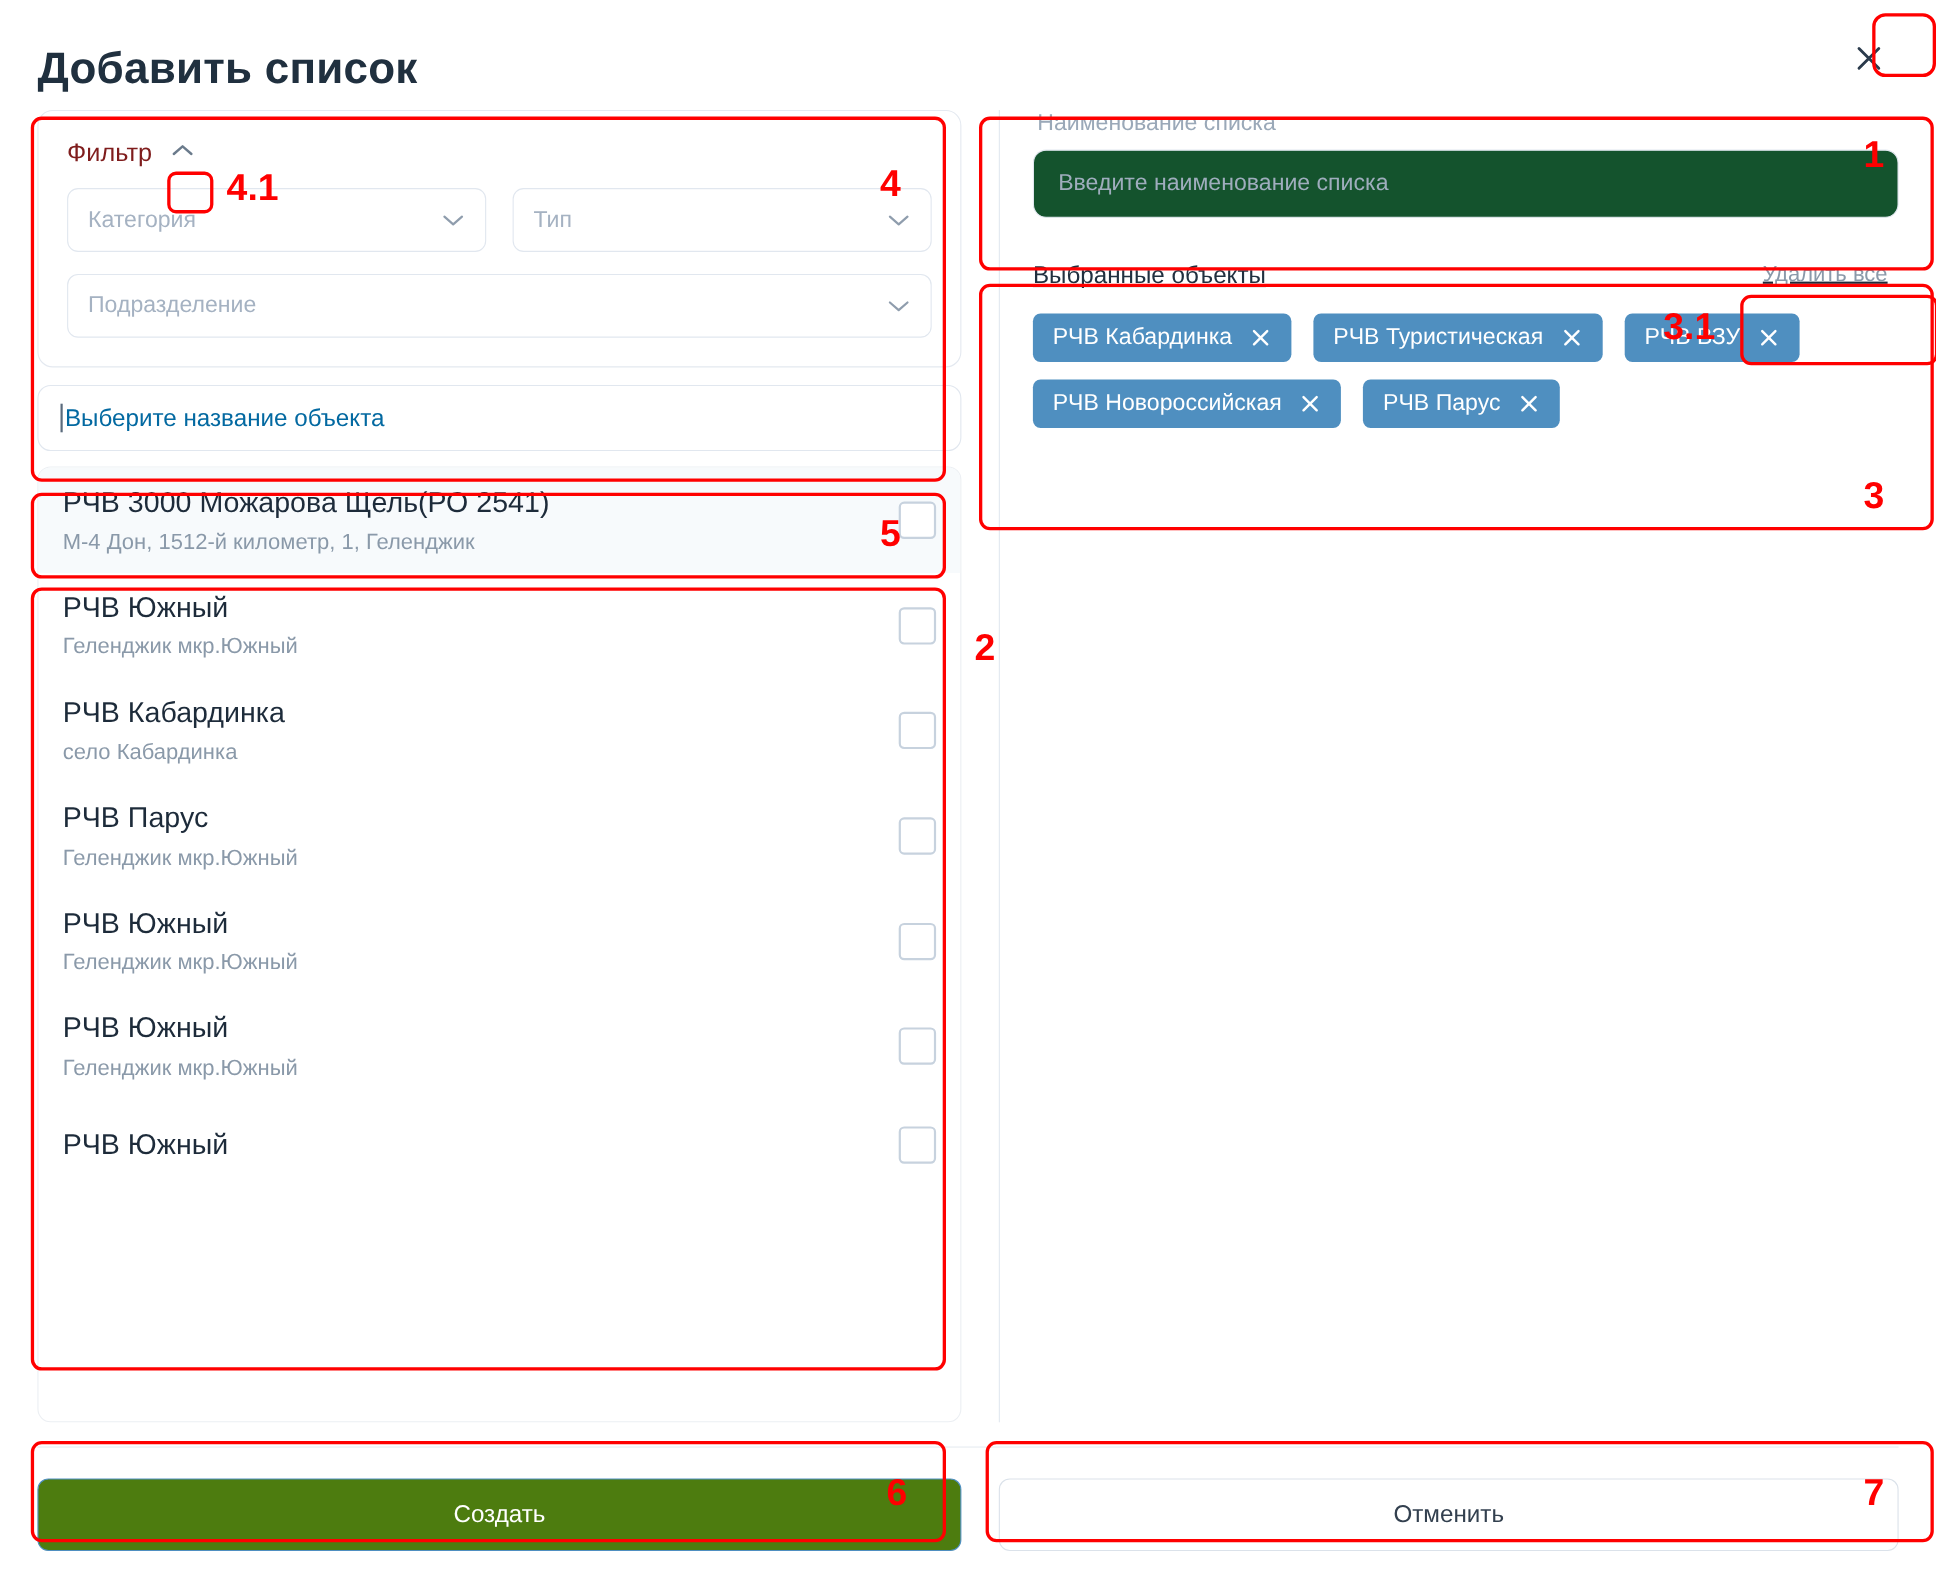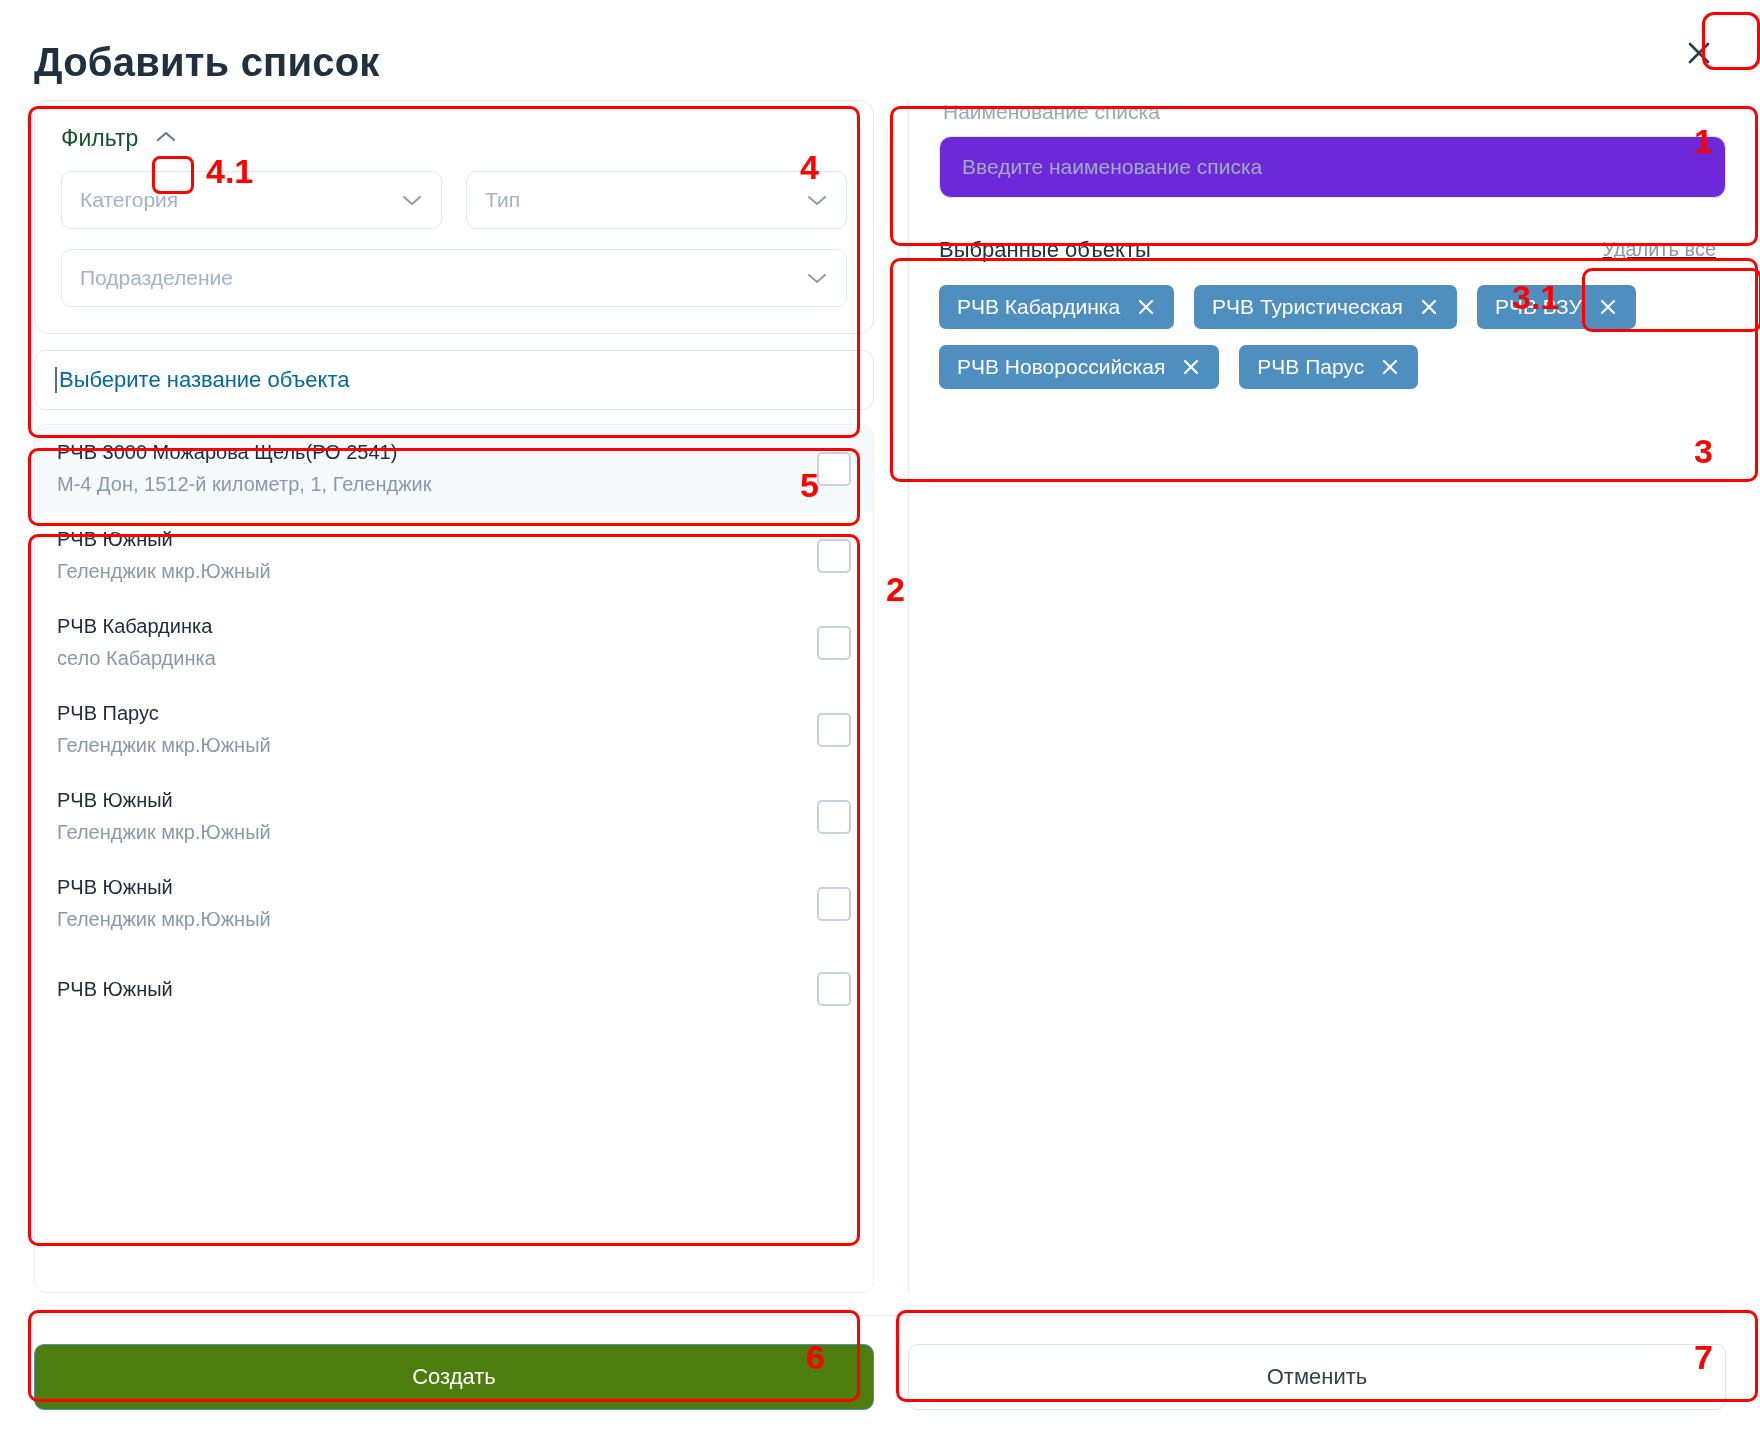--- a/index.html
+++ b/index.html
@@ -88,21 +88,21 @@
     box-sizing: border-box;
   }
   .filter-head {
     display: flex;
     align-items: center;
     gap: 10px;
     margin-bottom: 18px;
   }
   .filter-label {
     font-size: 23px;
-    color: #14532d;
+    color: #7f1d1d;
   }
   .chevron-btn {
     width: 36px;
     height: 30px;
     border: none;
     background: transparent;
     display: flex;
     align-items: center;
     justify-content: center;
     cursor: pointer;
@@ -174,21 +174,21 @@
     display: flex;
     align-items: center;
     padding: 13px 22px 13px 22px;
     box-sizing: border-box;
     min-height: 84px;
     cursor: pointer;
   }
   .obj-row.highlight { background: #f7fafc; }
   .obj-texts { flex: 1 1 auto; }
   .obj-title {
-    font-size: 20px;
+    font-size: 26px;
     color: #1d2b3a;
     line-height: 1.45;
   }
   .obj-sub {
     font-size: 20px;
     color: #8a99a9;
     line-height: 1.5;
     margin-top: 2px;
   }
   .obj-check {
@@ -209,21 +209,21 @@
     padding-left: 4px;
   }
   .text-input {
     height: 62px;
     border: 1px solid #e1e7ef;
     border-radius: 12px;
     display: flex;
     align-items: center;
     padding: 0 22px;
     box-sizing: border-box;
-    background: #6d28d9;
+    background: #14532d;
     font-size: 21px;
     color: #9fadbd;
     cursor: text;
   }
   .selected-block { margin-top: 34px; }
   .selected-head {
     display: flex;
     align-items: center;
     justify-content: space-between;
     margin-bottom: 18px;

